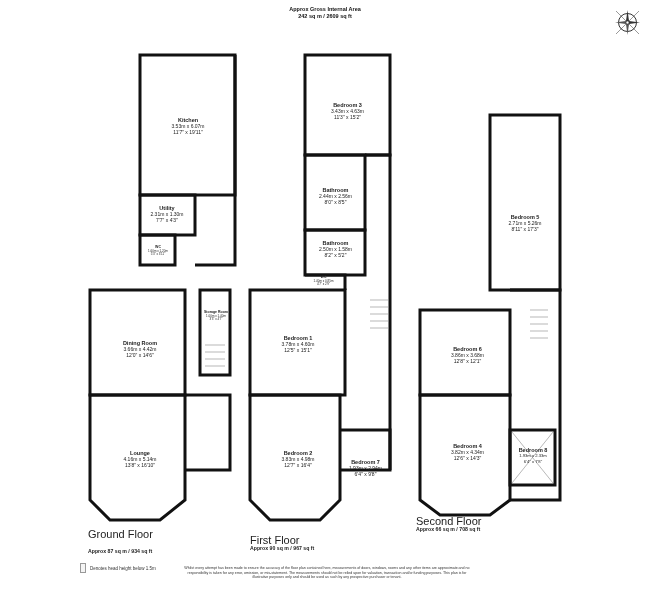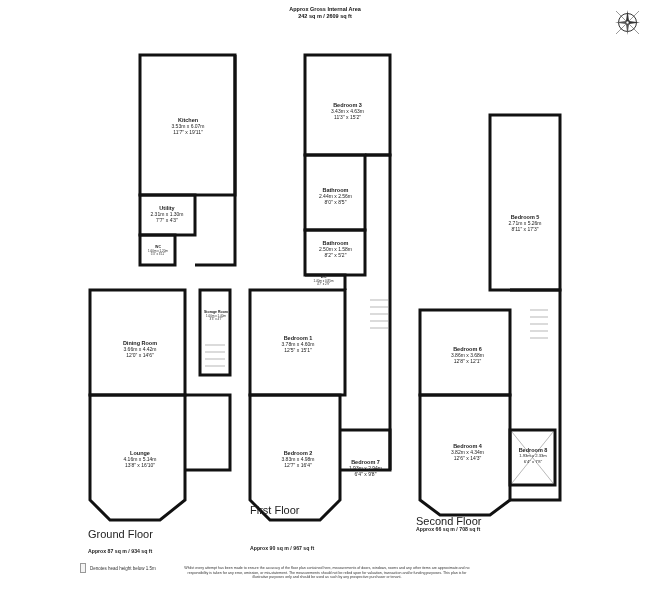--- a/index.html
+++ b/index.html
@@ -157,21 +157,21 @@
   <div>12'6" x 14'3"</div>
 </div>
 <div class="room" style="left:512px;top:447px;width:42px;font-size:4.2px;">
   <div class="rn">Bedroom 8</div>
   <div>1.93m x 2.33m</div>
   <div>6'4" x 7'8"</div>
 </div>
 
 <div class="floor-name" style="left:88px;top:528px;">Ground Floor</div>
 <div class="floor-area" style="left:88px;top:548px;">Approx 87 sq m / 934 sq ft</div>
-<div class="floor-name" style="left:250px;top:504px;">First Floor</div>
+<div class="floor-name" style="left:250px;top:534px;">First Floor</div>
 <div class="floor-area" style="left:250px;top:545px;">Approx 90 sq m / 967 sq ft</div>
 <div class="floor-name" style="left:416px;top:515px;">Second Floor</div>
 <div class="floor-area" style="left:416px;top:526px;">Approx 66 sq m / 708 sq ft</div>
 
 <div class="legend">
   <span class="sw"></span>
   <span>Denotes head height below 1.5m</span>
 </div>
 
 <div class="disclaimer">Whilst every attempt has been made to ensure the accuracy of the floor plan contained here, measurements of doors, windows, rooms and any other items are approximate and no responsibility is taken for any error, omission, or mis-statement. The measurements should not be relied upon for valuation, transaction and/or funding purposes. This plan is for illustrative purposes only and should be used as such by any prospective purchaser or tenant.</div>

